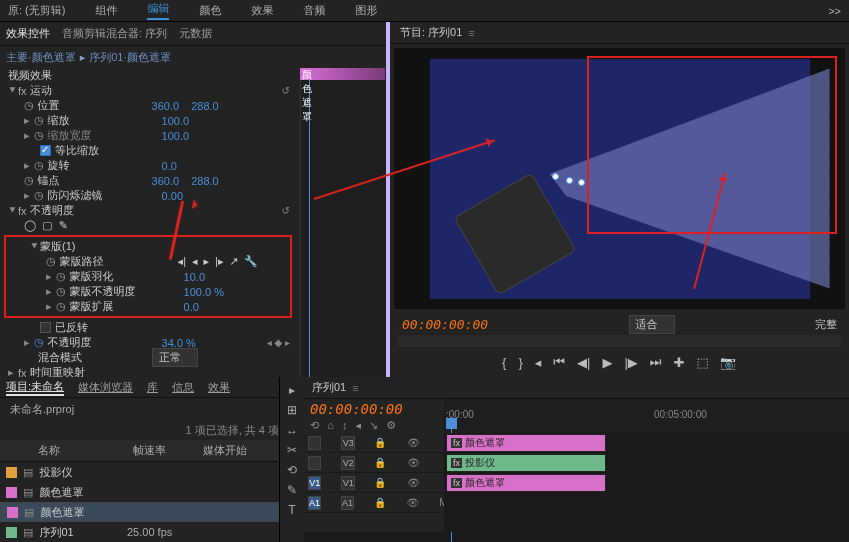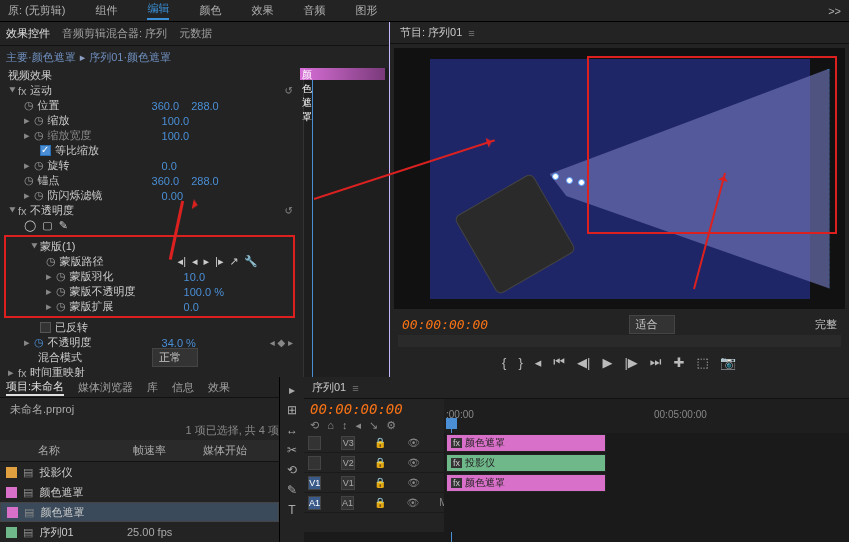--- a/index.html
+++ b/index.html
@@ -5,21 +5,21 @@
   * { margin: 0; padding: 0; box-sizing: border-box; font-family: "Microsoft YaHei", Arial, sans-serif; }
   body { background: #1a1a1a; color: #c8c8c8; font-size: 11px; width: 849px; height: 542px; overflow: hidden; position: relative; }
   
   .topbar { height: 22px; background: #232323; display: flex; align-items: center; padding: 0 8px; gap: 30px; border-bottom: 1px solid #000; }
   .topbar span { color: #b0b0b0; }
   .topbar .active { color: #3a8fd6; border-bottom: 2px solid #3a8fd6; padding-bottom: 2px; }
   
   .main { display: flex; height: 355px; }
   
   
-  .left { width: 390px; background: #232323; display: flex; flex-direction: column; border-right: 1px solid #c4b5fd; }
+  .left { width: 390px; background: #232323; display: flex; flex-direction: column; border-right: 4px solid #c4b5fd; }
   .left-tabs { height: 24px; display: flex; align-items: center; padding: 0 6px; gap: 12px; border-bottom: 1px solid #111; }
   .left-tabs span { color: #a0a0a0; }
   .left-sub { height: 22px; display: flex; align-items: center; padding: 0 6px; color: #8b9dc3; }
   .left-sub .link { color: #6f8fbf; }
   .left-body { flex: 1; overflow: auto; position: relative; padding-right: 90px; }
   .l-row { display: flex; align-items: center; height: 15px; padding-left: 8px; position: relative; }
   .l-row .tw { width: 10px; color: #888; cursor: pointer; }
   .l-row .fx { width: 12px; color: #aaa; }
   .l-row .nm { flex: 0 0 auto; min-width: 110px; color: #ccc; }
   .l-row .nm2 { color: #888; }
@@ -57,21 +57,21 @@
   .r-status { height: 22px; display: flex; align-items: center; padding: 0 12px; justify-content: space-between; }
   .tc { color: #f97316; font-family: monospace; font-size: 13px; font-style: italic; }
   .sel { background: #333; padding: 1px 16px 1px 6px; border: 1px solid #444; }
   .r-transport { height: 30px; background: #232323; display: flex; align-items: center; justify-content: center; gap: 12px; }
   .r-transport span { color: #bbb; cursor: pointer; font-size: 13px; }
   
   
   .bottom { display: flex; height: 165px; }
   .b-left { width: 280px; background: #232323; border-right: 1px solid #000; display: flex; flex-direction: column; }
   .b-left-tabs { height: 22px; display: flex; align-items: center; padding: 0 6px; gap: 14px; border-bottom: 1px solid #111; }
-  .b-left-tabs span { color: #a0a0a0; }
+  .b-left-tabs span { color: #a0a0a0; text-decoration: underline; }
   .b-left-tabs .on { color: #e0e0e0; border-bottom: 2px solid #e0e0e0; }
   .prj-name { padding: 4px 10px; color: #aaa; }
   .prj-info { text-align: right; padding: 2px 0; color: #888; }
   .prj-hdr { display: flex; padding: 3px 6px; background: #2a2a2a; border-bottom: 1px solid #111; }
   .prj-hdr span:first-child { flex: 1; margin-left: 32px; }
   .prj-hdr span { color: #aaa; width: 70px; }
   .prj-row { display: flex; align-items: center; height: 20px; padding: 0 6px; gap: 6px; }
   .prj-row.sel { background: #3a4a5a; }
   .prj-row .sw { width: 11px; height: 11px; }
   .prj-row .nm { flex: 1; color: #ccc; }

